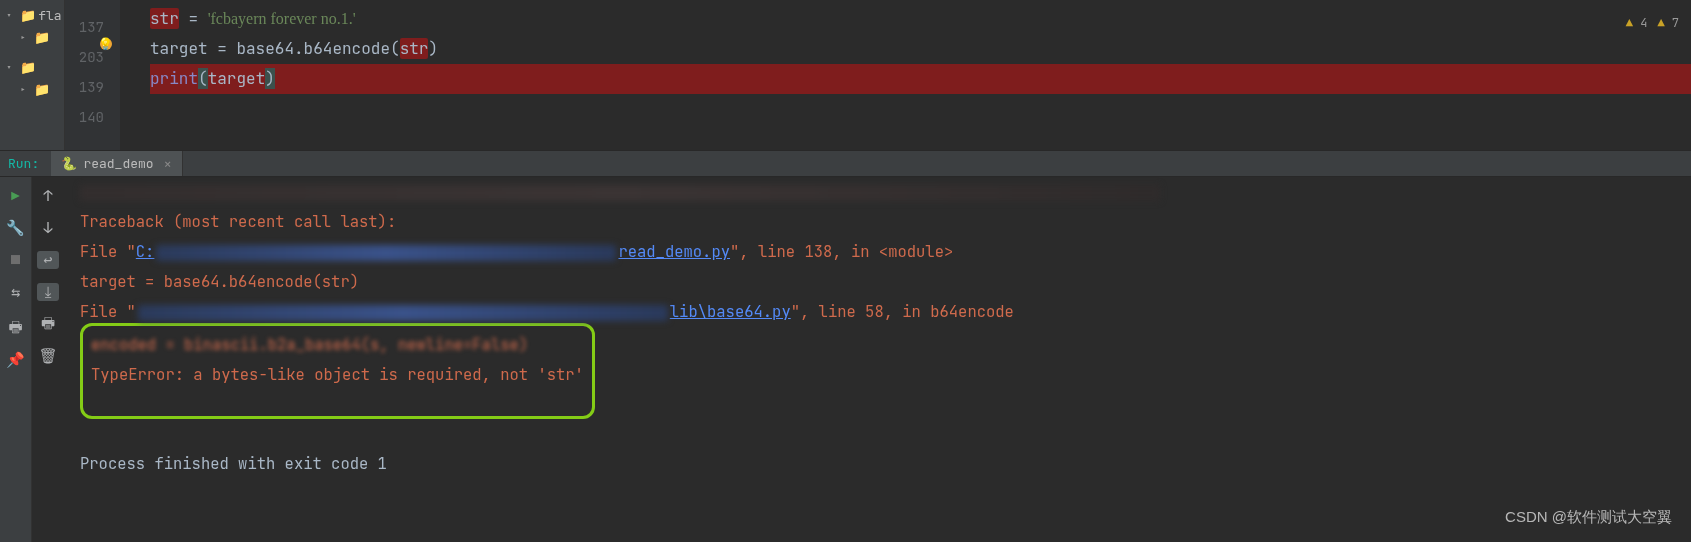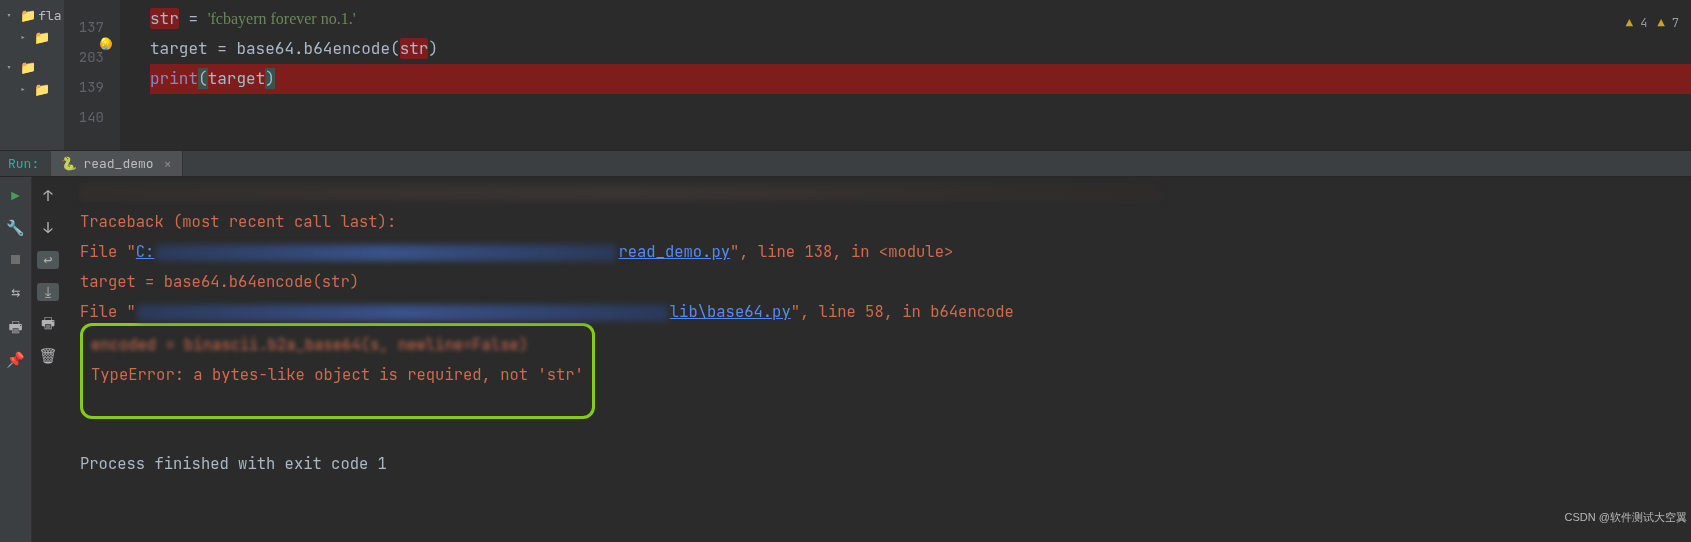--- a/index.html
+++ b/index.html
@@ -90,22 +90,22 @@
   .console .red-dark { background: linear-gradient(90deg,#332e2e,#3b3434,#2f2b2b); }
   .console .red-blue { background: linear-gradient(90deg,#2b3a5a,#3a528a,#2a395a); }
   .err { color: #cf6a4c; }
   .err-link { color: #548af7; text-decoration: underline; cursor: pointer; }
   .err-strong-box {
     border: 3px solid #84cc16; border-radius: 12px;
     display: inline-block; padding: 4px 8px 26px 8px; margin-top: -4px;
   }
   .exit { color: #a9b7c6; margin-top: 30px; display: inline-block; }
   .watermark {
-    position: absolute; right: 4px; bottom: 10px; color: #cfcfcf;
-    font-family: sans-serif; font-size: 11px; opacity: .85;
+    position: absolute; right: 19px; bottom: 10px; color: #cfcfcf;
+    font-family: sans-serif; font-size: 15px; opacity: .85;
   }
 </style>
 </head>
 <body>
 
 <div class="top-pane">
   <div class="project-tree">
     <div class="tree-row">
       <span class="chev">▾</span>
       <span class="folder">📁</span>

